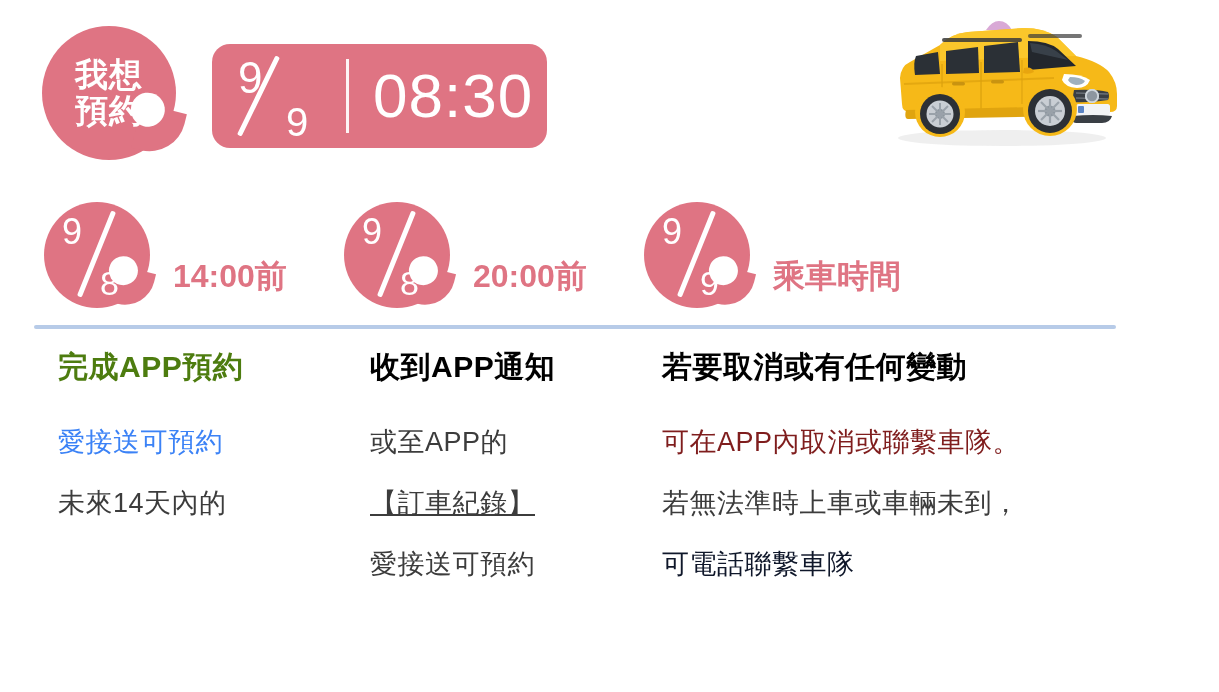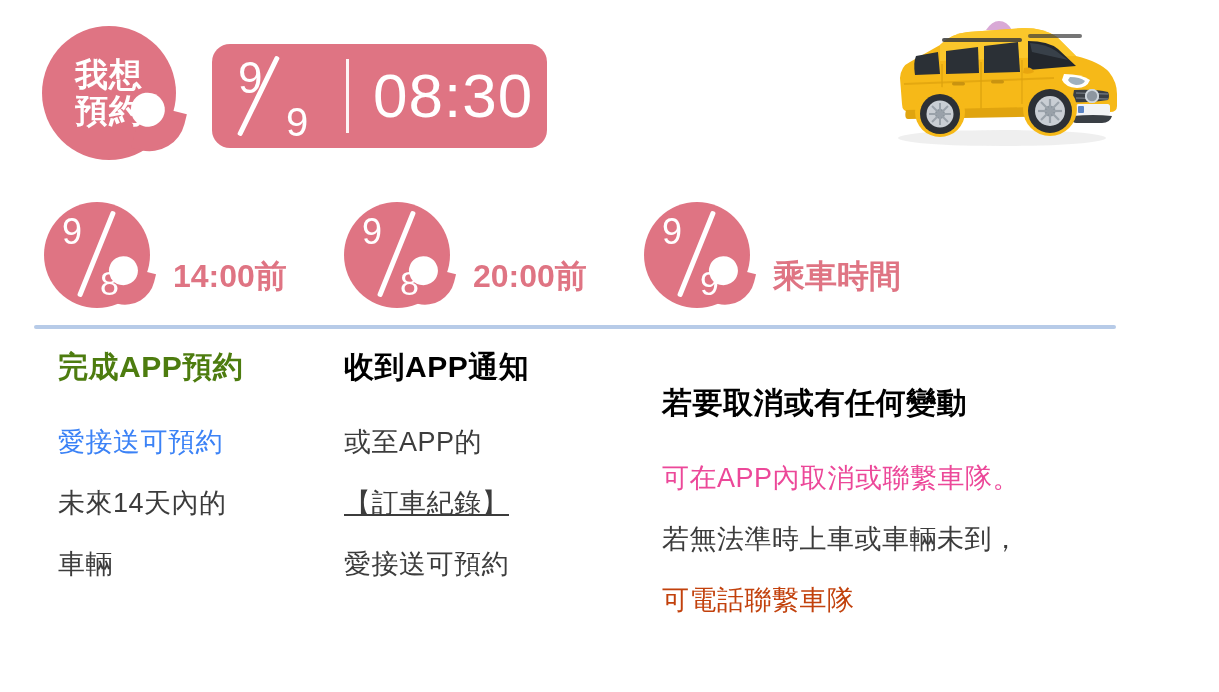--- a/index.html
+++ b/index.html
@@ -272,21 +272,21 @@
     left: 0;
     top: 352px;
     width: 1219px;
     height: 280px;
   }
   .col {
     position: absolute;
     top: 0;
   }
   .col.c1 { left: 58px; width: 290px; }
-  .col.c2 { left: 344px; width: 290px; }
+  .col.c2 { left: 370px; width: 290px; }
   .col.c3 { left: 662px; width: 470px; }
 
   .col-title {
     color: #000000;
     font-size: 30px;
     font-weight: bold;
     line-height: 1;
     letter-spacing: .5px;
     margin: 0 0 30px 0;
     white-space: nowrap;
@@ -466,36 +466,35 @@
 
   <div class="divider" style="background: rgb(183, 203, 232);"></div>
 
   <div class="columns">
 
     <div class="col c1">
       <h2 class="col-title" style="color: #4d7c0f;">完成APP預約</h2>
       <ul class="col-lines">
         <li style="color: #3b82f6;">愛接送可預約</li>
         <li style="color: rgb(60, 60, 60);">未來14天內的</li>
-        <li style="color: rgb(60, 60, 60);">車輛</li>
       </ul>
     </div>
 
     <div class="col c2">
       <h2 class="col-title" style="color: rgb(0, 0, 0);">收到APP通知</h2>
       <ul class="col-lines">
         <li style="color: rgb(60, 60, 60);">或至APP的</li>
         <li style="color: rgb(60, 60, 60); text-decoration: underline;">【訂車紀錄】</li>
         <li style="color: rgb(60, 60, 60);">愛接送可預約</li>
       </ul>
     </div>
 
     <div class="col c3">
-      <h2 class="col-title" style="color: rgb(0, 0, 0); margin-top: 36px;">若要取消或有任何變動</h2>
+      <h2 class="col-title" style="color: rgb(0, 0, 0);">若要取消或有任何變動</h2>
       <ul class="col-lines">
-        <li style="color: #ec4899;">可在APP內取消或聯繫車隊。</li>
+        <li style="color: #7f1d1d;">可在APP內取消或聯繫車隊。</li>
         <li style="color: rgb(60, 60, 60);">若無法準時上車或車輛未到，</li>
-        <li style="color: #c2410c; font-family: Liberation Serif, serif;">可電話聯繫車隊</li>
+        <li style="color: #0f172a; font-family: Liberation Serif, serif;">可電話聯繫車隊</li>
       </ul>
     </div>
   </div>
 
 </div>
 
 </body></html>

